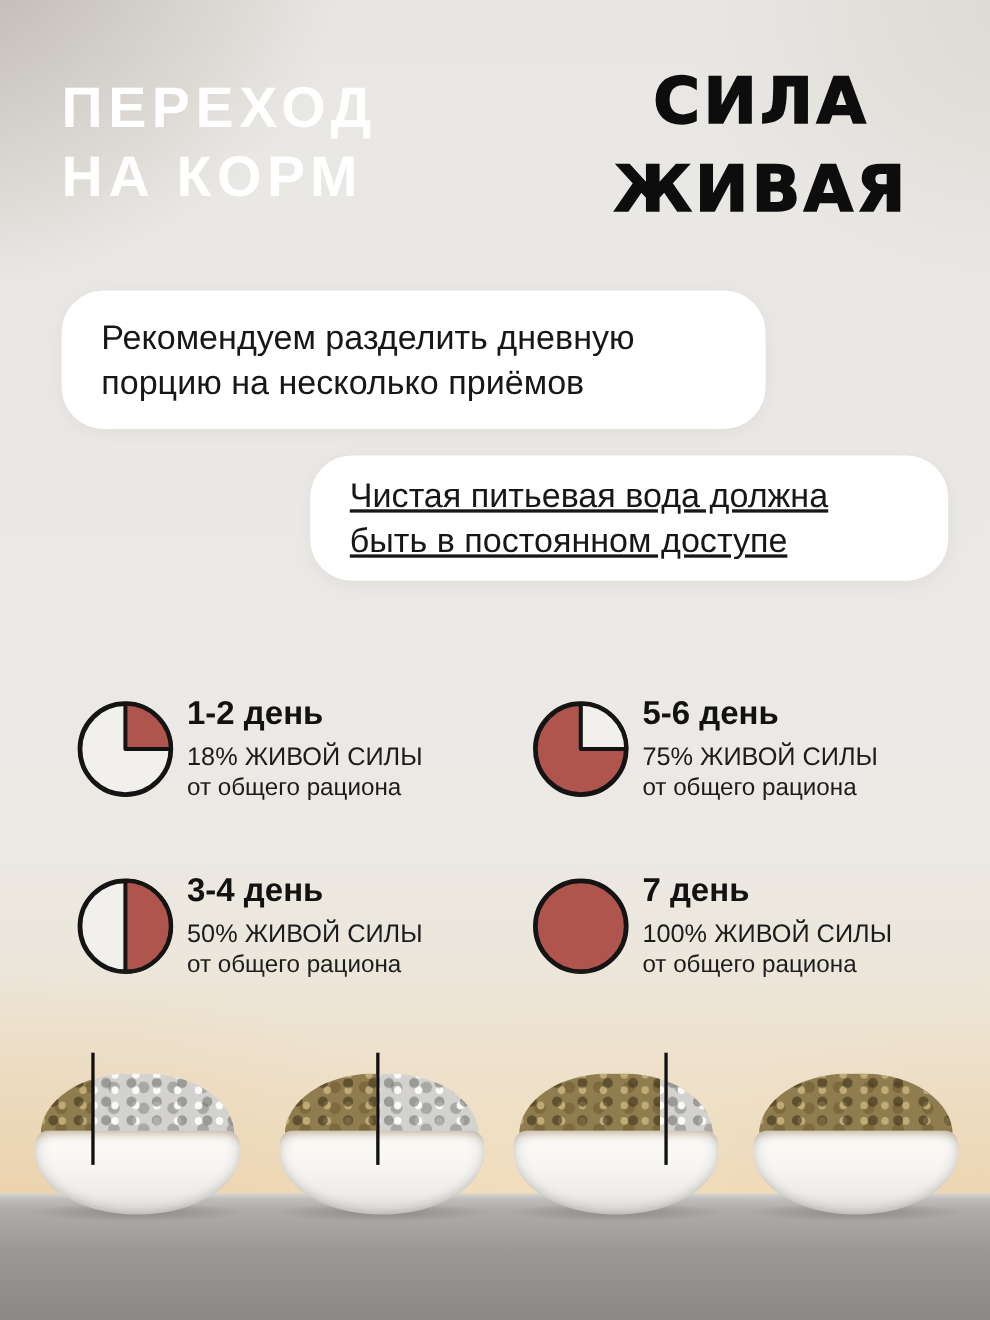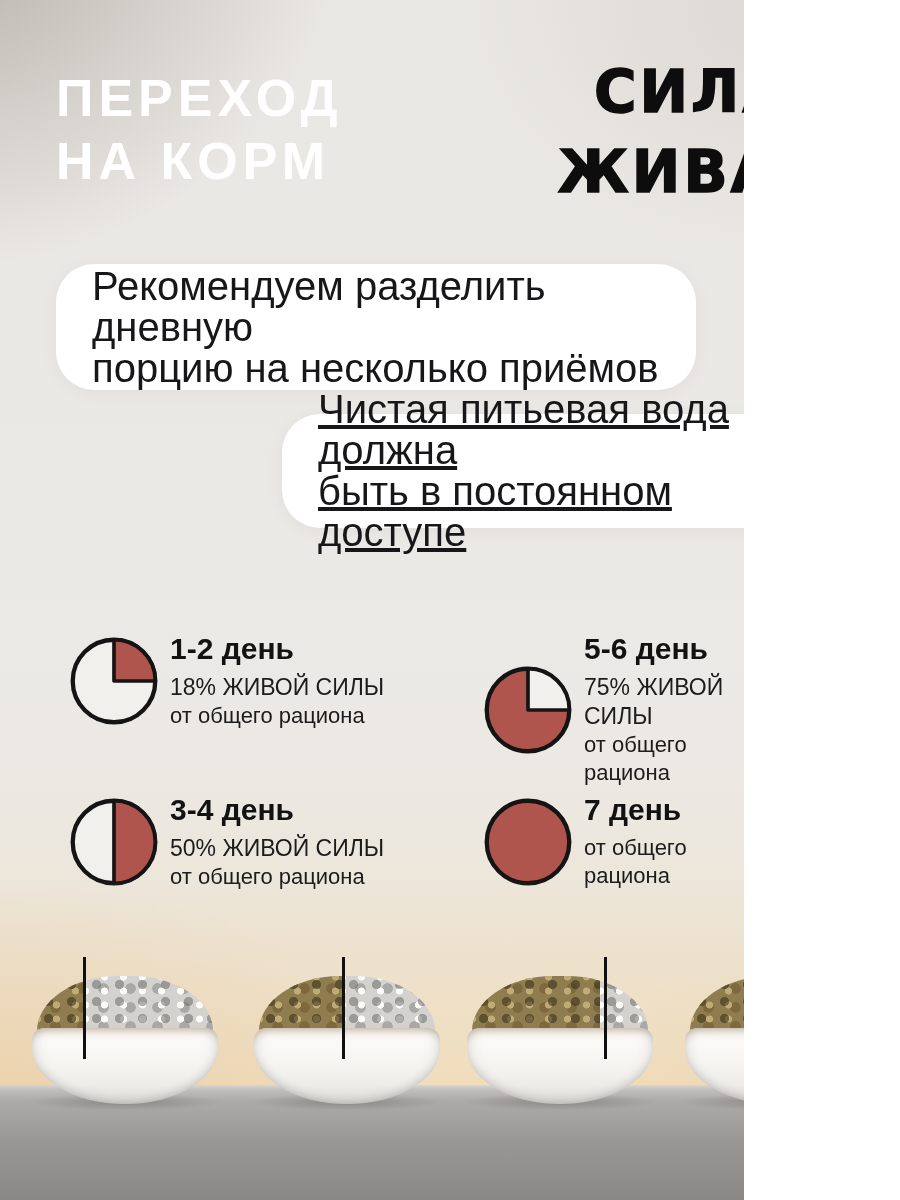--- a/index.html
+++ b/index.html
@@ -1,33 +1,33 @@
 <!DOCTYPE html>
 <html><head>
 <meta charset="utf-8">
 <style>
   html,body{margin:0;padding:0;}
   body{font-family:"Liberation Sans","DejaVu Sans",sans-serif;}
-  .page{position:relative;width:744px;height:1200px;overflow:hidden;
+  .page{position:relative;width:900px;height:1200px;overflow:hidden;
         background:linear-gradient(180deg,#e9e7e4 0%,#ebe9e6 45%,#ece9e5 62%,#ece6da 74%,#eee0c9 86%,#f0dcbd 94%,#efdaba 100%);}
   .vignette{position:absolute;inset:0;pointer-events:none;
         background:radial-gradient(720px 620px at -8% -6%,rgba(122,109,95,0.45),rgba(122,109,95,0) 55%),
                    radial-gradient(520px 420px at 104% 1%,rgba(178,168,156,0.22),transparent 60%);}
   
   .banner{position:absolute;left:0;top:38px;width:484px;height:184px;border-radius:0 64px 0 0;
           display:flex;flex-direction:column;justify-content:center;padding-left:56px;box-sizing:border-box;}
   .banner div{color:#fff;font-weight:700;font-size:52px;line-height:63px;letter-spacing:5px;}
   .brand{position:absolute;left:484px;top:52px;width:416px;text-align:center;color:#0d0d0d;}
   .brand div{font-family:"DejaVu Sans","Liberation Sans",sans-serif;font-weight:700;font-size:58px;line-height:80px;
              letter-spacing:3px;-webkit-text-stroke:1.5px #0d0d0d;}
   
   .bubble{position:absolute;background:#ffffff;border-radius:38px;color:#17171a;
           display:flex;flex-direction:column;justify-content:center;padding:0 36px;box-sizing:border-box;
           box-shadow:0 3px 14px rgba(150,140,125,0.10);}
-  .bubble div{font-size:40px;line-height:41px;}
+  .bubble div{font-size:31px;line-height:41px;}
   .bubble1{left:56px;top:264px;width:640px;height:126px;}
   .bubble2{left:282px;top:414px;width:580px;height:114px;text-decoration:underline;}
   
   .stage{position:absolute;display:flex;align-items:center;}
   .stage .pie{width:96px;height:96px;flex:0 0 96px;}
   .stage .txt{margin-left:8px;}
   .stage .days{font-size:30px;font-weight:700;color:#121212;margin-bottom:7px;}
   .stage .l1{font-size:23px;color:#1c1c1c;line-height:29px;}
   .stage .l2{font-size:22px;color:#1c1c1c;line-height:28px;}
   .s0{left:66px;top:632px;}
@@ -130,20 +130,21 @@
       <div class="l2">от общего рациона</div>
     </div>
   </div>
 
   <div class="stage s3">
     <div class="pie"><svg viewBox="0 0 100 100" width="96" height="96">
           <circle cx="50" cy="50" r="43" fill="#b0554e" stroke="#141414" stroke-width="4.5"></circle>
         </svg></div>
     <div class="txt">
       <div class="days">7 день</div>
+      <div class="l1">100% ЖИВОЙ СИЛЫ</div>
       <div class="l2">от общего рациона</div>
     </div>
   </div>
 
   <div class="photo">
     <div class="warm"></div>
     <div class="table"></div>
 
     <div class="bowl bowl-b1">
       <div class="mound">

